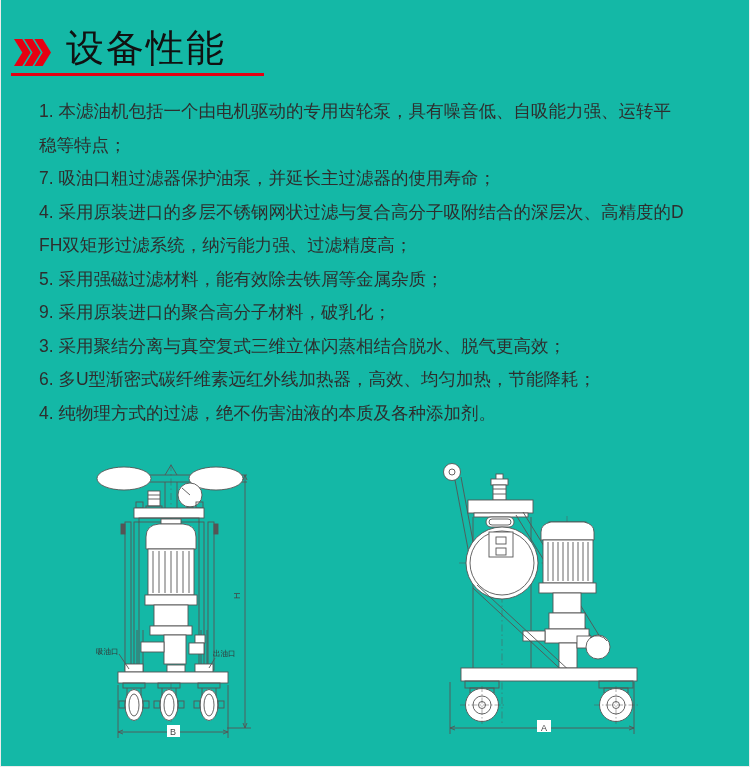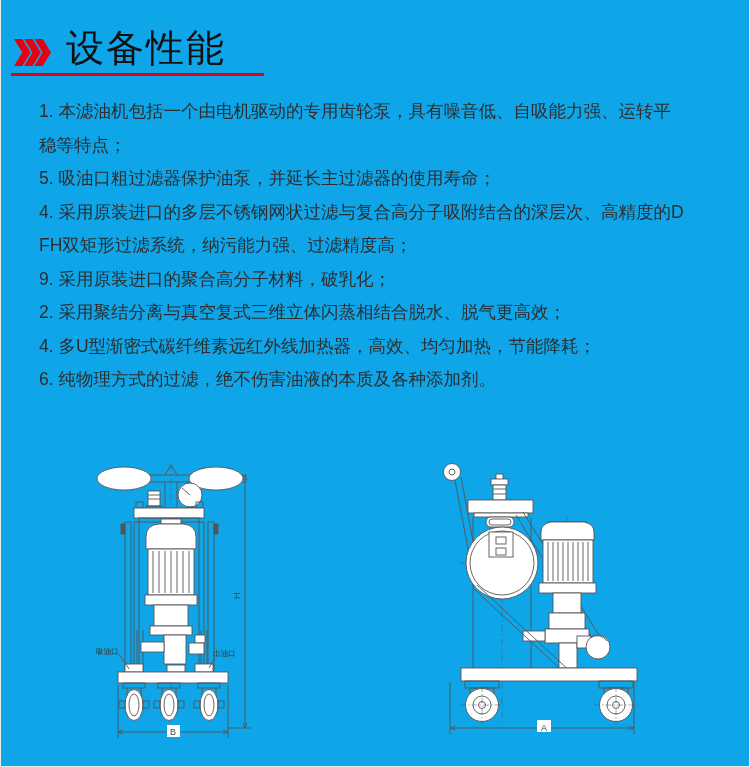--- a/index.html
+++ b/index.html
@@ -1,19 +1,19 @@
 <!DOCTYPE html>
 <html><head>
 <meta charset="utf-8">
 <style>
   * { margin:0; padding:0; box-sizing:border-box; }
   html,body { width:750px; height:767px; }
   body { font-family:"Liberation Sans","DejaVu Sans",sans-serif; background:#fff; }
   .page {
-    position:relative; width:750px; height:767px; background:#0ea5e9;
+    position:relative; width:750px; height:767px; background:#14b8a6;
     border-left:1px solid #ececec; border-right:1px solid #ececec; border-bottom:1px solid #ececec;
     overflow:hidden;
   }
   
   .header { position:absolute; left:13px; top:26px; display:flex; align-items:center; }
   .chevrons { width:37px; height:29px; margin-top:8px; }
   .title {
     margin-left:15px; font-size:38px; letter-spacing:2px; color:#111;
     font-weight:500; line-height:1.2;
   }
@@ -40,26 +40,27 @@
       <path d="M0,0 h9 l9,14.5 l-9,14.5 h-9 l9,-14.5 Z" fill="#e60012"></path>
       <path d="M11,0 h9 l9,14.5 l-9,14.5 h-9 l9,-14.5 Z" fill="#e60012"></path>
       <path d="M22,0 h9 l9,14.5 l-9,14.5 h-9 l9,-14.5 Z" fill="#e60012"></path>
     </svg>
     <div class="title">设备性能</div>
   </div>
   <div class="title-underline" style="background: rgb(230, 0, 18);"></div>
 
   <div class="features">
     <p>1. 本滤油机包括一个由电机驱动的专用齿轮泵，具有噪音低、自吸能力强、运转平稳等特点；</p>
-    <p>5. 吸油口粗过滤器保护油泵，并延长主过滤器的使用寿命；</p>
+    <p>7. 吸油口粗过滤器保护油泵，并延长主过滤器的使用寿命；</p>
     <p>4. 采用原装进口的多层不锈钢网状过滤与复合高分子吸附结合的深层次、高精度的DFH双矩形过滤系统，纳污能力强、过滤精度高；</p>
+    <p>5. 采用强磁过滤材料，能有效除去铁屑等金属杂质；</p>
     <p>9. 采用原装进口的聚合高分子材料，破乳化；</p>
-    <p>2. 采用聚结分离与真空复式三维立体闪蒸相结合脱水、脱气更高效；</p>
-    <p>4. 多U型渐密式碳纤维素远红外线加热器，高效、均匀加热，节能降耗；</p>
-    <p>6. 纯物理方式的过滤，绝不伤害油液的本质及各种添加剂。</p>
+    <p>3. 采用聚结分离与真空复式三维立体闪蒸相结合脱水、脱气更高效；</p>
+    <p>6. 多U型渐密式碳纤维素远红外线加热器，高效、均匀加热，节能降耗；</p>
+    <p>4. 纯物理方式的过滤，绝不伤害油液的本质及各种添加剂。</p>
   </div>
 
   <svg class="diag diag-left" viewBox="0 0 220 310">
     <g stroke="#555" stroke-width="0.9" fill="none">
 
       <line x1="102" y1="2" x2="102" y2="262" stroke-dasharray="7 3 1.5 3" stroke-width="0.5"></line>
 
       <line x1="30" y1="13" x2="178" y2="13"></line>
       <line x1="30" y1="20" x2="178" y2="20"></line>
       <ellipse cx="55" cy="16.5" rx="27" ry="11.5" fill="#fff"></ellipse>

